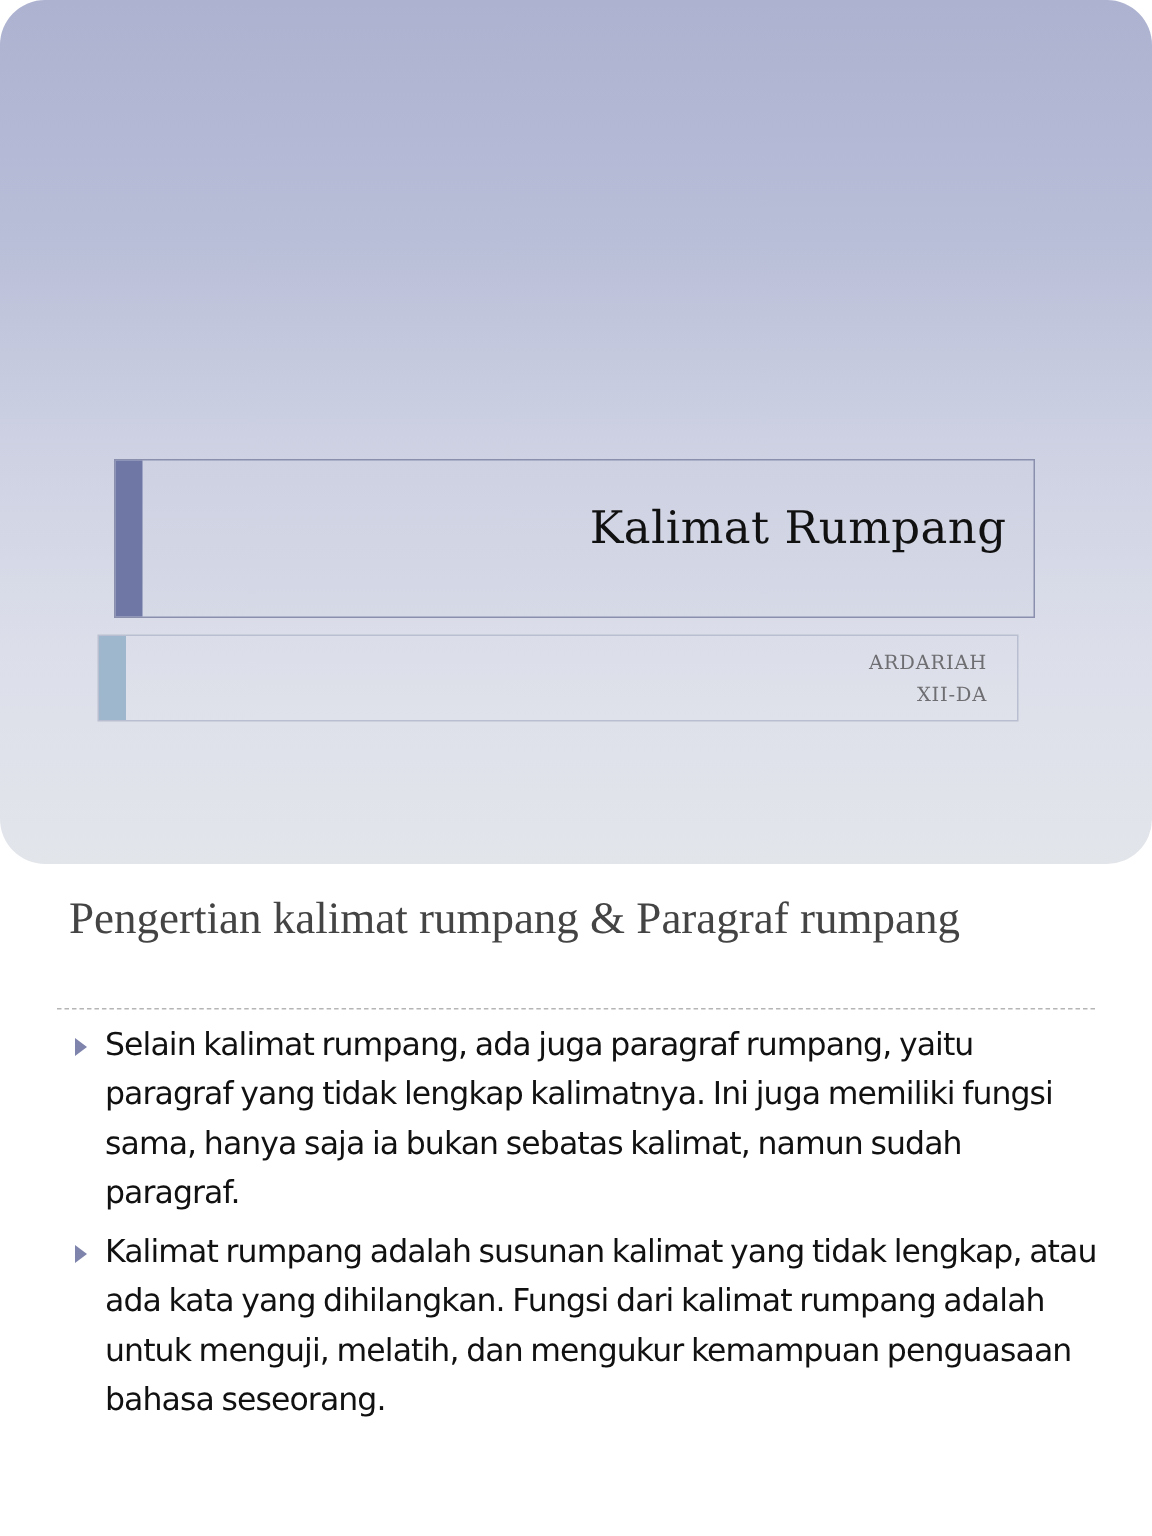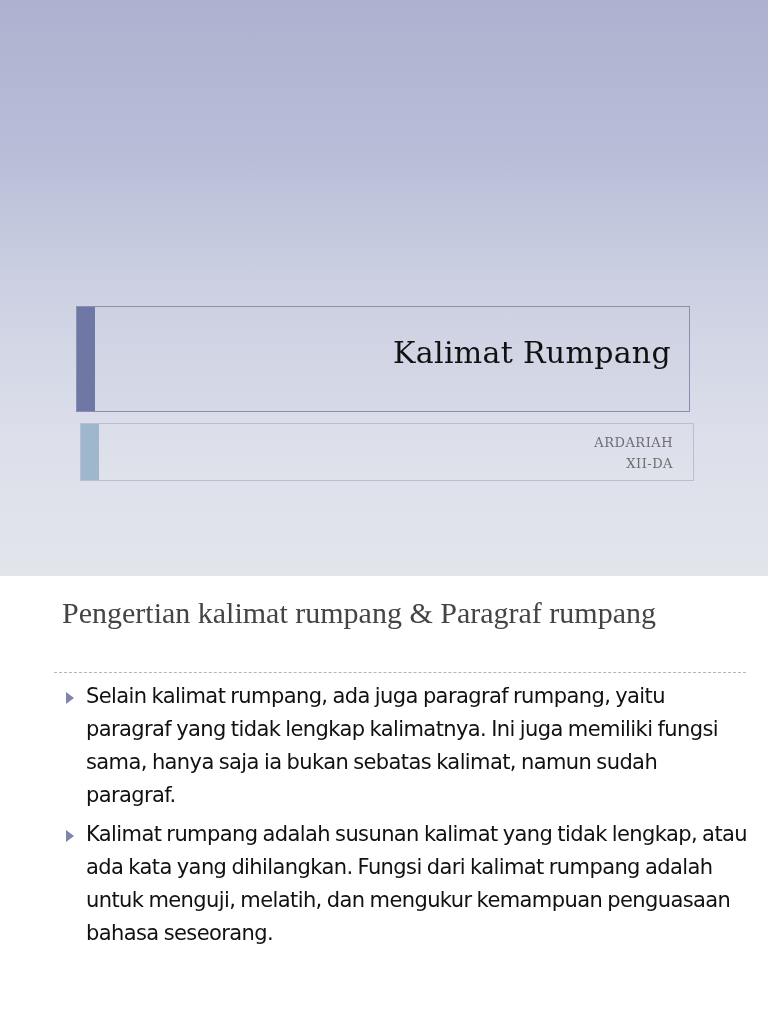--- a/index.html
+++ b/index.html
@@ -1,41 +1,42 @@
 <!DOCTYPE html>
 <html><head>
 <meta charset="utf-8">
 <style>
   html, body { margin: 0; padding: 0; }
   body { width: 768px; height: 1024px; overflow: hidden; background: #ffffff; position: relative; }
   .slide1 {
     position: absolute; left: 0; top: 0; width: 768px; height: 576px;
     background: linear-gradient(180deg, #adb2d0 0%, #b7bcd7 25%, #ccd0e2 50%, #dcdfea 75%, #e2e5ea 100%);
+    border-radius: 30px;
   }
   .title-box {
     position: absolute; left: 76px; top: 306px; width: 614px; height: 106px;
     border: 1px solid #8a8fae; box-sizing: border-box;
     background: linear-gradient(180deg, #cdd1e2 0%, #d6d9e6 100%);
   }
   .title-box .bar { position: absolute; left: 0; top: 0; width: 18px; height: 100%; background: #6f78a5; }
   .title-text {
     position: absolute; right: 18px; top: 28px;
     font-family: "DejaVu Serif", serif; font-size: 30px; color: #111111; letter-spacing: 0.3px;
   }
   .sub-box {
-    position: absolute; left: 80px; top: 423px; width: 614px; height: 58px;
+    position: absolute; left: 65px; top: 423px; width: 614px; height: 58px;
     border: 1px solid #b9bfd0; box-sizing: border-box;
     background: linear-gradient(180deg, #dbdee9 0%, #dfe2ea 100%);
   }
   .sub-box .bar { position: absolute; left: 0; top: 0; width: 18px; height: 100%; background: #9fb7cd; }
   .sub-text {
     position: absolute; right: 20px; top: 8px; text-align: right;
     font-family: "DejaVu Serif", serif; font-size: 13px; color: #6e6e72; line-height: 21px; letter-spacing: 0.5px;
   }
-  .slide2 { position: absolute; left: 16px; top: 576px; width: 652px; height: 448px; background: #ffffff; }
+  .slide2 { position: absolute; left: 0; top: 576px; width: 652px; height: 448px; background: #ffffff; }
   .s2-title {
     position: absolute; left: 46px; top: 16px; width: 690px;
     font-family: "Liberation Serif", serif; font-size: 30px; line-height: 42px; color: #444444;
   }
   .s2-rule {
     position: absolute; left: 38px; top: 96px; width: 692px; height: 0;
     border-top: 1px dashed #b5b5b5;
   }
   .bullets { position: absolute; left: 44px; top: 104px; width: 690px; margin: 0; padding: 0; list-style: none; }
   .bullet { position: relative; padding-left: 26px; margin-bottom: 6px;

